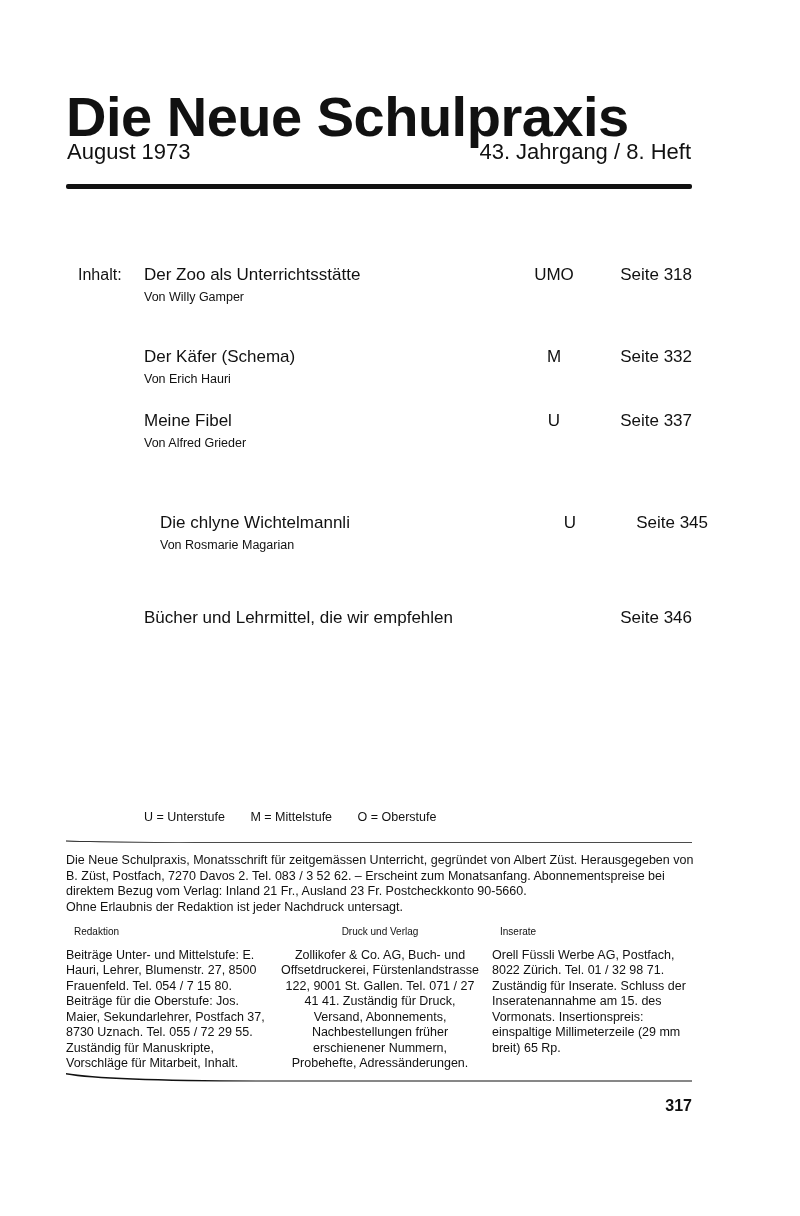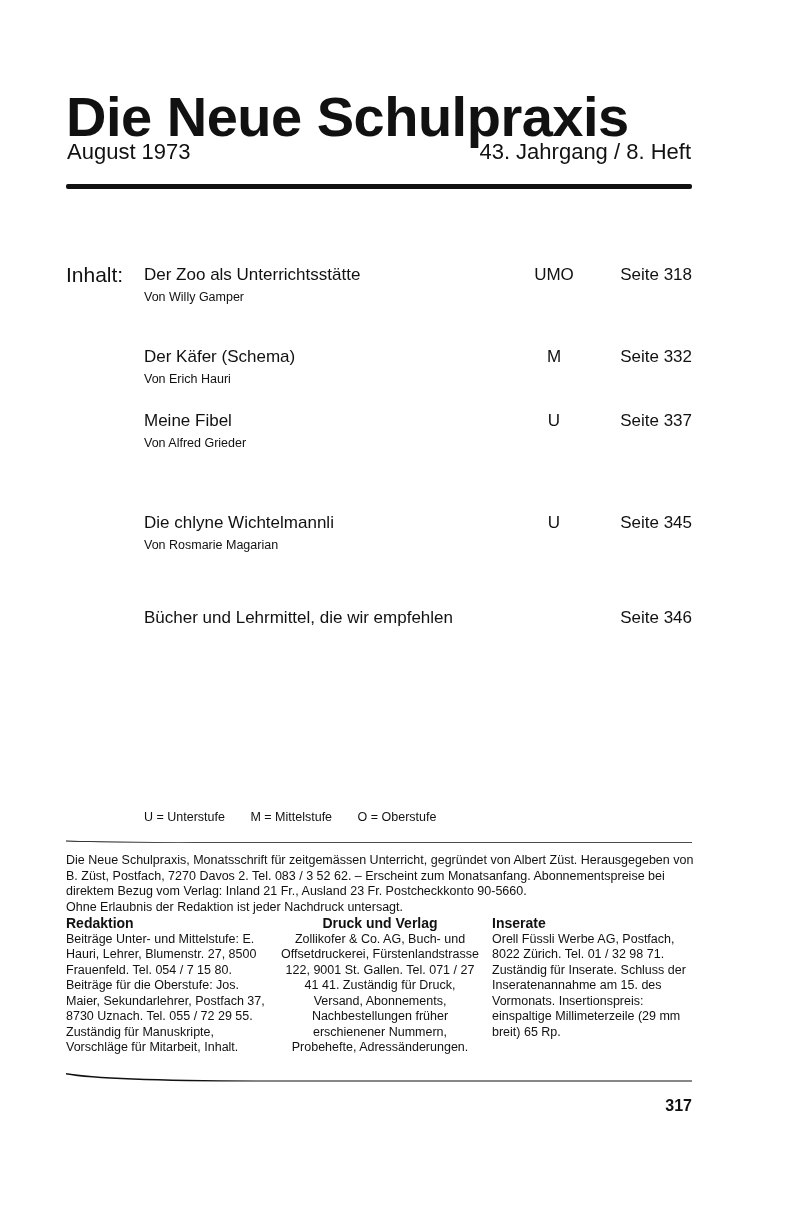--- a/index.html
+++ b/index.html
@@ -2,32 +2,32 @@
 <html><head>
 <meta charset="utf-8">
 <style>
   html, body { margin: 0; padding: 0; background: #ffffff; }
   body { width: 800px; height: 1216px; position: relative; overflow: hidden; color: #111; font-family: "Liberation Sans", sans-serif; }
   .abs { position: absolute; }
   .title { left: 66px; top: 85px; font-size: 56px; font-weight: bold; letter-spacing: -0.5px; line-height: 64px; white-space: nowrap; }
   .issue-date { left: 67px; top: 138px; font-size: 22px; line-height: 28px; }
   .issue-num { right: 109px; top: 138px; font-size: 22px; line-height: 28px; text-align: right; }
   .rule-top { left: 66px; top: 184px; width: 626px; height: 5px; background: #111; border-radius: 2px; }
-  .inhalt-label { left: 66px; top: 264px; font-size: 21px; line-height: 22px; }
+  .inhalt-label { left: 78px; top: 264px; font-size: 16px; line-height: 22px; }
   .toc-entry { position: absolute; left: 144px; width: 548px; }
   .toc-title { font-size: 17px; line-height: 22px; }
   .toc-author { font-size: 12.5px; line-height: 18px; margin-top: 2px; }
   .toc-level { position: absolute; top: 0; left: 374px; width: 72px; text-align: center; font-size: 17px; line-height: 22px; }
   .toc-page { position: absolute; top: 0; right: 0; font-size: 17px; line-height: 22px; text-align: left; }
   .legend { left: 144px; top: 808px; font-size: 12.5px; line-height: 18px; white-space: nowrap; }
   .legend span { margin-right: 22px; margin-top: 28px; }
   .rule-mid { left: 66px; top: 840px; width: 626px; height: 3px; }
   .imprint { left: 66px; top: 853px; width: 630px; font-size: 12.5px; line-height: 15.5px; }
   .col { position: absolute; top: 916px; font-size: 12.5px; line-height: 15.5px; }
-  .col h4 { margin: 0; font-size: 14px; font-weight: bold; }
+  .col h4 { margin: 8px; font-size: 10px; font-weight: normal; }
   .col p { margin: 0; }
   .col1 { left: 66px; width: 210px; }
   .col2 { left: 280px; width: 200px; text-align: center; }
   .col3 { left: 492px; width: 205px; }
   .rule-bottom { left: 66px; top: 1072px; width: 626px; height: 10px; }
   .page-number { right: 108px; top: 1096px; font-size: 16px; font-weight: bold; line-height: 20px; }
 </style>
 </head>
 <body>
 
@@ -52,21 +52,21 @@
   <div class="toc-page">Seite 332</div>
 </div>
 
 <div class="toc-entry" style="top:410px;">
   <div class="toc-title">Meine Fibel</div>
   <div class="toc-author">Von Alfred Grieder</div>
   <div class="toc-level">U</div>
   <div class="toc-page">Seite 337</div>
 </div>
 
-<div class="toc-entry" style="top:512px;">
+<div class="toc-entry" style="top:512px;margin-left:16px;">
   <div class="toc-title">Die chlyne Wichtelmannli</div>
   <div class="toc-author">Von Rosmarie Magarian</div>
   <div class="toc-level">U</div>
   <div class="toc-page">Seite 345</div>
 </div>
 
 <div class="toc-entry" style="top:607px;">
   <div class="toc-title">Bücher und Lehrmittel, die wir empfehlen</div>
   <div class="toc-level"></div>
   <div class="toc-page">Seite 346</div>

